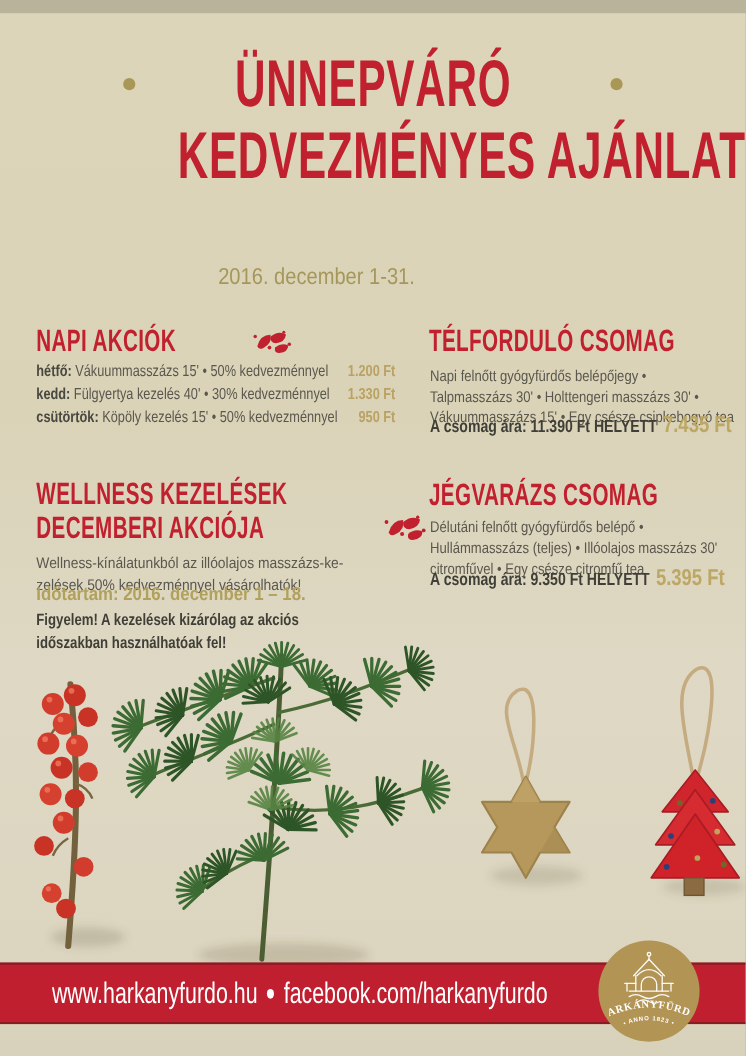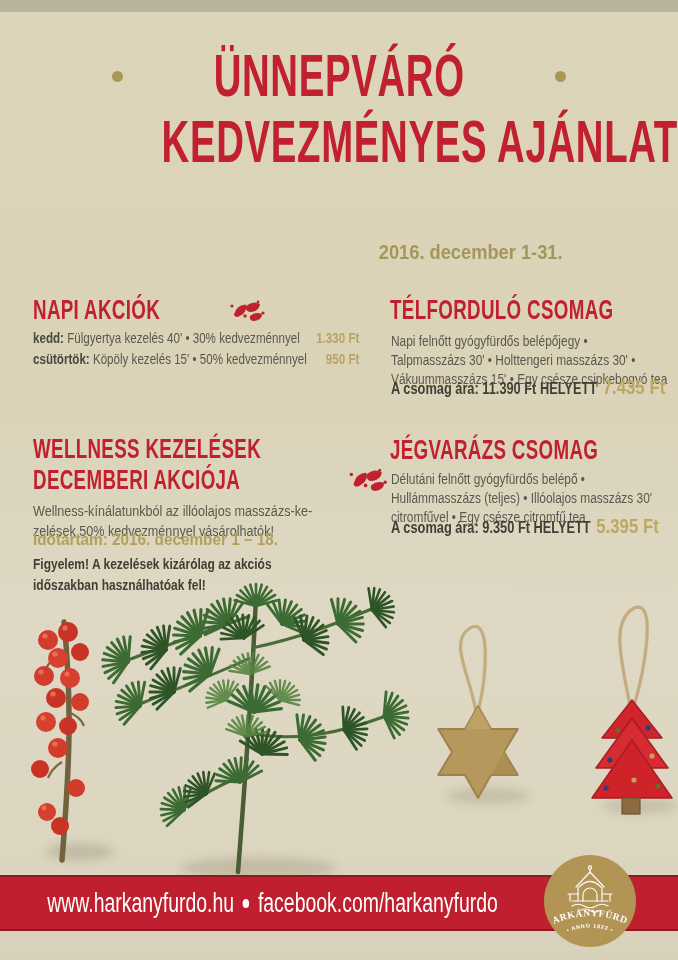--- a/index.html
+++ b/index.html
@@ -16,21 +16,21 @@
   .title{
     color:#c1202e;font-weight:700;font-size:60px;line-height:1;
     transform:scaleX(.64);transform-origin:50% 50%;white-space:nowrap;letter-spacing:1px;
   }
   .title2{left:0;top:100px;width:678px;text-align:center;}
   .title2 .title{display:inline-block;}
   .subtitle{
     left:0;top:180px;width:678px;text-align:center;color:#c1202e;font-size:31px;line-height:1;
   }
   .subtitle span{display:inline-block;transform:scaleX(.86);transform-origin:50% 50%;white-space:nowrap;}
-  .daterange{left:0;top:228px;width:576px;text-align:right;color:#a5975a;font-size:21px;font-weight:700;}
+  .daterange{left:0;top:228px;width:576px;text-align:center;color:#a5975a;font-size:21px;font-weight:400;}
   .daterange span{display:inline-block;transform:scaleX(.87);white-space:nowrap;}
   
   .sechead{display:flex;align-items:flex-end;gap:7px;}
   .sechead h2{
     margin:0;color:#c1202e;font-size:28px;line-height:1;font-weight:700;white-space:nowrap;
     transform:scaleX(.67);transform-origin:0 100%;letter-spacing:.5px;
   }
   .holly{flex:0 0 auto;margin-bottom:2px;}
   
   .rows{left:33px;top:318px;width:326px;}
@@ -113,20 +113,26 @@
     <span>2016. december 1-31.</span>
   </div>
 
   <div class="abs sechead" style="left:33px;top:284px;">
     <h2>NAPI AKCIÓK</h2>
     <svg class="holly" width="40" height="22" viewBox="0 0 40 22">
         <use href="#hollydef"></use>
       </svg>
   </div>
   <div class="abs rows">
+    <div class="row">
+        <div class="rowin">
+      <span><span class="day">hétfő:</span><span>Vákuummasszázs 15' • 50% kedvezménnyel</span></span>
+      <span class="price">1.200 Ft</span>
+        </div>
+      </div>
     <div class="row">
         <div class="rowin">
       <span><span class="day">kedd:</span><span>Fülgyertya kezelés 40' • 30% kedvezménnyel</span></span>
       <span class="price">1.330 Ft</span>
         </div>
       </div>
     <div class="row">
         <div class="rowin">
       <span><span class="day">csütörtök:</span><span>Köpöly kezelés 15' • 50% kedvezménnyel</span></span>
       <span class="price">950 Ft</span>

